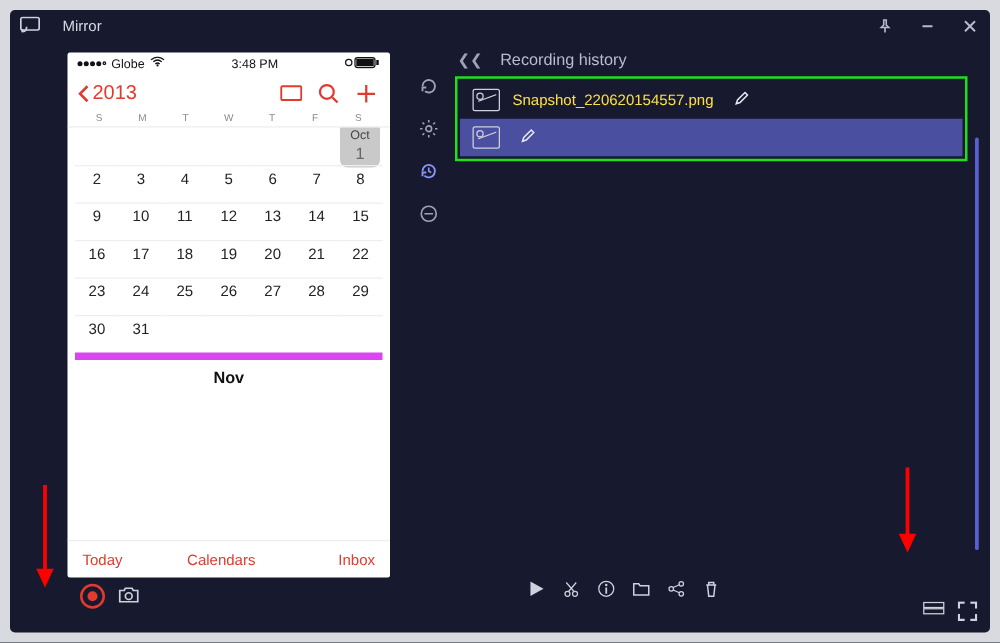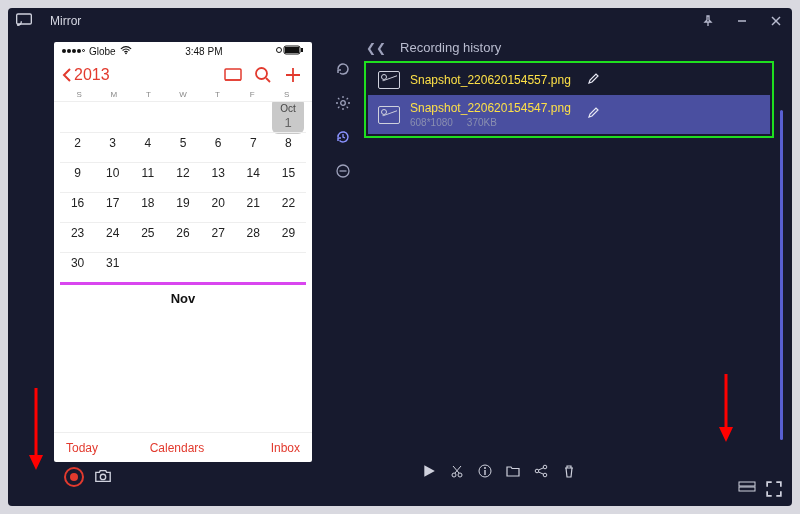--- a/index.html
+++ b/index.html
@@ -49,21 +49,21 @@
   .nav .year{font-size:16px; font-weight:500;}
   .nav .spacer{flex:1;}
   .nav .icn{width:22px;height:22px;display:flex;align-items:center;justify-content:center;margin-left:8px;}
   .weekday-row{display:grid;grid-template-columns:repeat(7,1fr);font-size:8px;color:#888;text-align:center;padding:0 8px 2px 8px;border-bottom:1px solid #eee;}
   .cal-body{flex:1;overflow:hidden;padding:0 6px;}
   .cal-grid{display:grid;grid-template-columns:repeat(7,1fr);}
   .cell{height:30px;font-size:12px;color:#222;display:flex;align-items:flex-start;justify-content:center;padding-top:3px;position:relative;}
   .cell.sep{border-top:1px solid #eee;}
   .oct-tile{position:absolute;right:2px;top:-4px;width:32px;height:36px;background:#c9c9c9;border-radius:6px;display:flex;flex-direction:column;align-items:center;justify-content:center;font-size:10px;color:#444;}
   .oct-tile .d{font-size:13px;color:#666;margin-top:1px;}
-  .month-label{grid-column:1/8;text-align:center;color:#111;font-weight:600;font-size:13px;padding:6px 0 2px 0;border-top:3px solid #d946ef;}
+  .month-label{grid-column:1/8;text-align:center;color:#111;font-weight:600;font-size:13px;padding:6px 0 2px 0;border-top:6px solid #d946ef;}
   .footer{height:30px;border-top:1px solid #eee;display:flex;align-items:center;justify-content:space-between;padding:0 12px;color:#e23a2e;font-size:12px;}
   .footer .mid{position:absolute;left:0;right:12px;text-align:center;pointer-events:none;}
   .footer{position:relative;}
   .bottom-controls{height:32px;display:flex;align-items:center;gap:10px;padding:0 6px 2px 10px;}
   .rec-btn{width:20px;height:20px;border-radius:50%;border:2px solid #e23a2e;display:flex;align-items:center;justify-content:center;}
   .rec-btn .inner{width:8px;height:8px;background:#e23a2e;border-radius:50%;}
   .cam-ic{width:18px;height:18px;color:#cfd1dd;}
   
   .right-col{flex:1;position:relative;display:flex;}
   .tool-rail{width:34px;padding-top:26px;display:flex;flex-direction:column;align-items:center;gap:16px;color:#9da1bb;}
@@ -309,24 +309,20 @@
               <div class="rec-thumb"></div>
               <div class="rec-info">
                 <span class="rec-name">Snapshot_220620154557.png</span>
               </div>
               <span class="edit-ic"><svg width="12" height="12" viewBox="0 0 12 12">
                   <path d="M2 10l1-3 6-6 2 2-6 6-3 1z" stroke="#e8e9f5" fill="none" stroke-width="1.2"></path>
                 </svg></span>
             </div>
             <div class="rec-item selected">
               <div class="rec-thumb"></div>
-              <div class="rec-info">
-                <span class="rec-name">Snapshot_220620154547.png</span>
-                <span class="rec-meta"><span>608*1080</span><span>370KB</span></span>
-              </div>
               <span class="edit-ic"><svg width="12" height="12" viewBox="0 0 12 12">
                   <path d="M2 10l1-3 6-6 2 2-6 6-3 1z" stroke="#e8e9f5" fill="none" stroke-width="1.2"></path>
                 </svg></span>
             </div>
           </div>
         <div class="right-scroll"></div>
 
         <div class="action-row">
           <div class="action-icons">
             <span class="a-ic">

